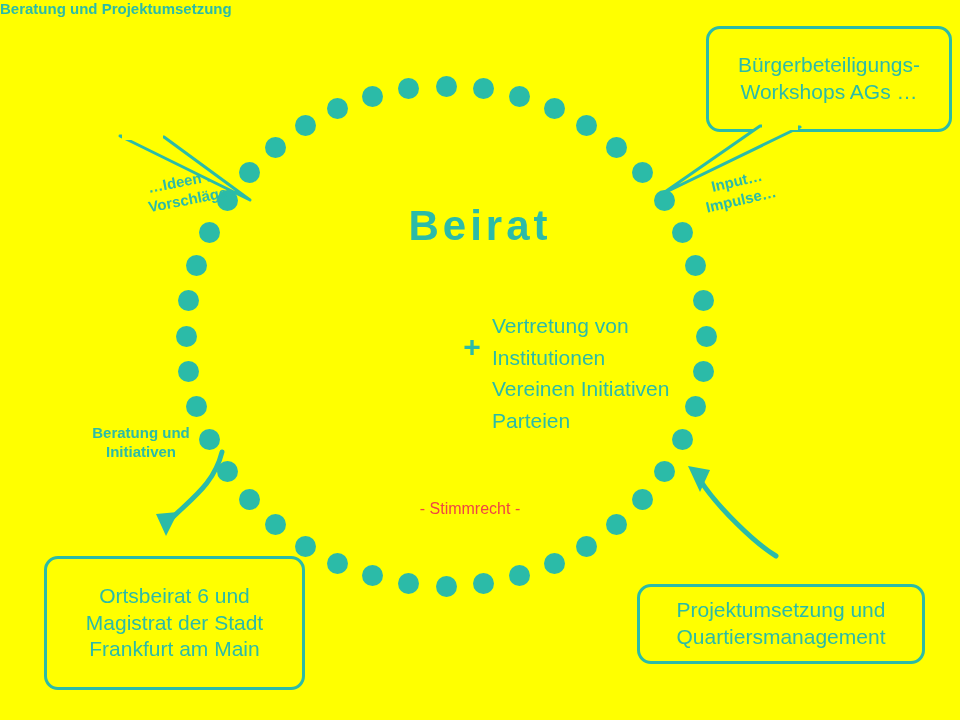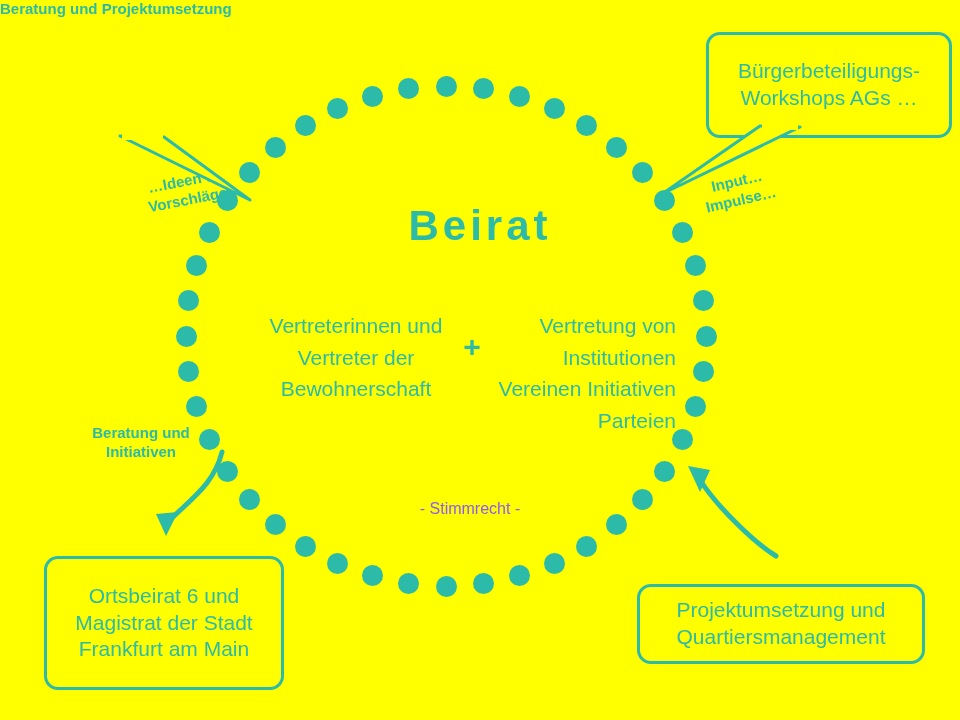--- a/index.html
+++ b/index.html
@@ -32,22 +32,22 @@
     line-height: 1.28;
     font-size: 21px;
     display: flex;
     align-items: center;
     justify-content: center;
     padding: 6px 10px;
   }
   .box span { display: block; }
 
   #box-alle     { left: 18px;  top: 10px;  width: 255px; height: 128px; }
-  #box-buerger  { left: 706px; top: 32px;  width: 246px; height: 106px; }
-  #box-ortsbeirat { left: 44px; top: 556px; width: 240px; height: 134px; }
+  #box-buerger  { left: 706px; top: 26px;  width: 246px; height: 106px; }
+  #box-ortsbeirat { left: 44px; top: 556px; width: 261px; height: 134px; }
   #box-stadtplanung { left: 637px; top: 584px; width: 288px; height: 80px; }
 
   
   #dot-circle {
     position: absolute;
     left: 186px;
     top: 86px;
     width: 520px;
     height: 500px;
   }
@@ -81,42 +81,42 @@
     text-align: center;
     color: #2BBBA8;
     font-size: 21px;
     line-height: 1.5;
   }
   #col-right {
     position: absolute;
     left: 492px;
     top: 310px;
     width: 184px;
-    text-align: right;
+    text-align: left;
     color: #2BBBA8;
     font-size: 21px;
     line-height: 1.5;
   }
   #plus-sign {
     position: absolute;
     left: 452px;
     top: 330px;
     width: 40px;
     text-align: center;
     color: #2BBBA8;
     font-size: 30px;
     font-weight: bold;
   }
   #stimmrecht {
     position: absolute;
     left: 330px;
     top: 500px;
     width: 280px;
     text-align: center;
-    color: #8b5cf6;
+    color: #ef4444;
     font-size: 16px;
   }
 
   
   .annot {
     position: absolute;
     color: #2BBBA8;
     font-weight: bold;
     font-size: 15px;
     line-height: 1.25;
@@ -197,21 +197,20 @@
       <div class="dot" style="background: rgb(43, 187, 168); left: 63.5051px; top: 86.2848px;"></div>
       <div class="dot" style="background: rgb(43, 187, 168); left: 89.7362px; top: 61.0626px;"></div>
       <div class="dot" style="background: rgb(43, 187, 168); left: 119.433px; top: 39.6866px;"></div>
       <div class="dot" style="background: rgb(43, 187, 168); left: 151.992px; top: 22.592px;"></div>
       <div class="dot" style="background: rgb(43, 187, 168); left: 186.75px; top: 10.1268px;"></div>
       <div class="dot" style="background: rgb(43, 187, 168); left: 222.998px; top: 2.54464px;"></div>
     </div>
 
   <div id="title-beirat">Beirat</div>
   <div id="plus-sign">+</div>
-  <div id="col-left">Vertreterinnen und Vertreter der Bewohnerschaft</div>
   <div id="col-right">Vertretung von Institutionen Vereinen Initiativen Parteien</div>
   <div id="stimmrecht">- Stimmrecht -</div>
 
   <div class="box" id="box-buerger">
     <span>Bürgerbeteiligungs-Workshops AGs …</span>
   </div>
   <div class="box" id="box-ortsbeirat">
     <span>Ortsbeirat 6 und Magistrat der Stadt Frankfurt am Main</span>
   </div>
   <div class="box" id="box-stadtplanung">

